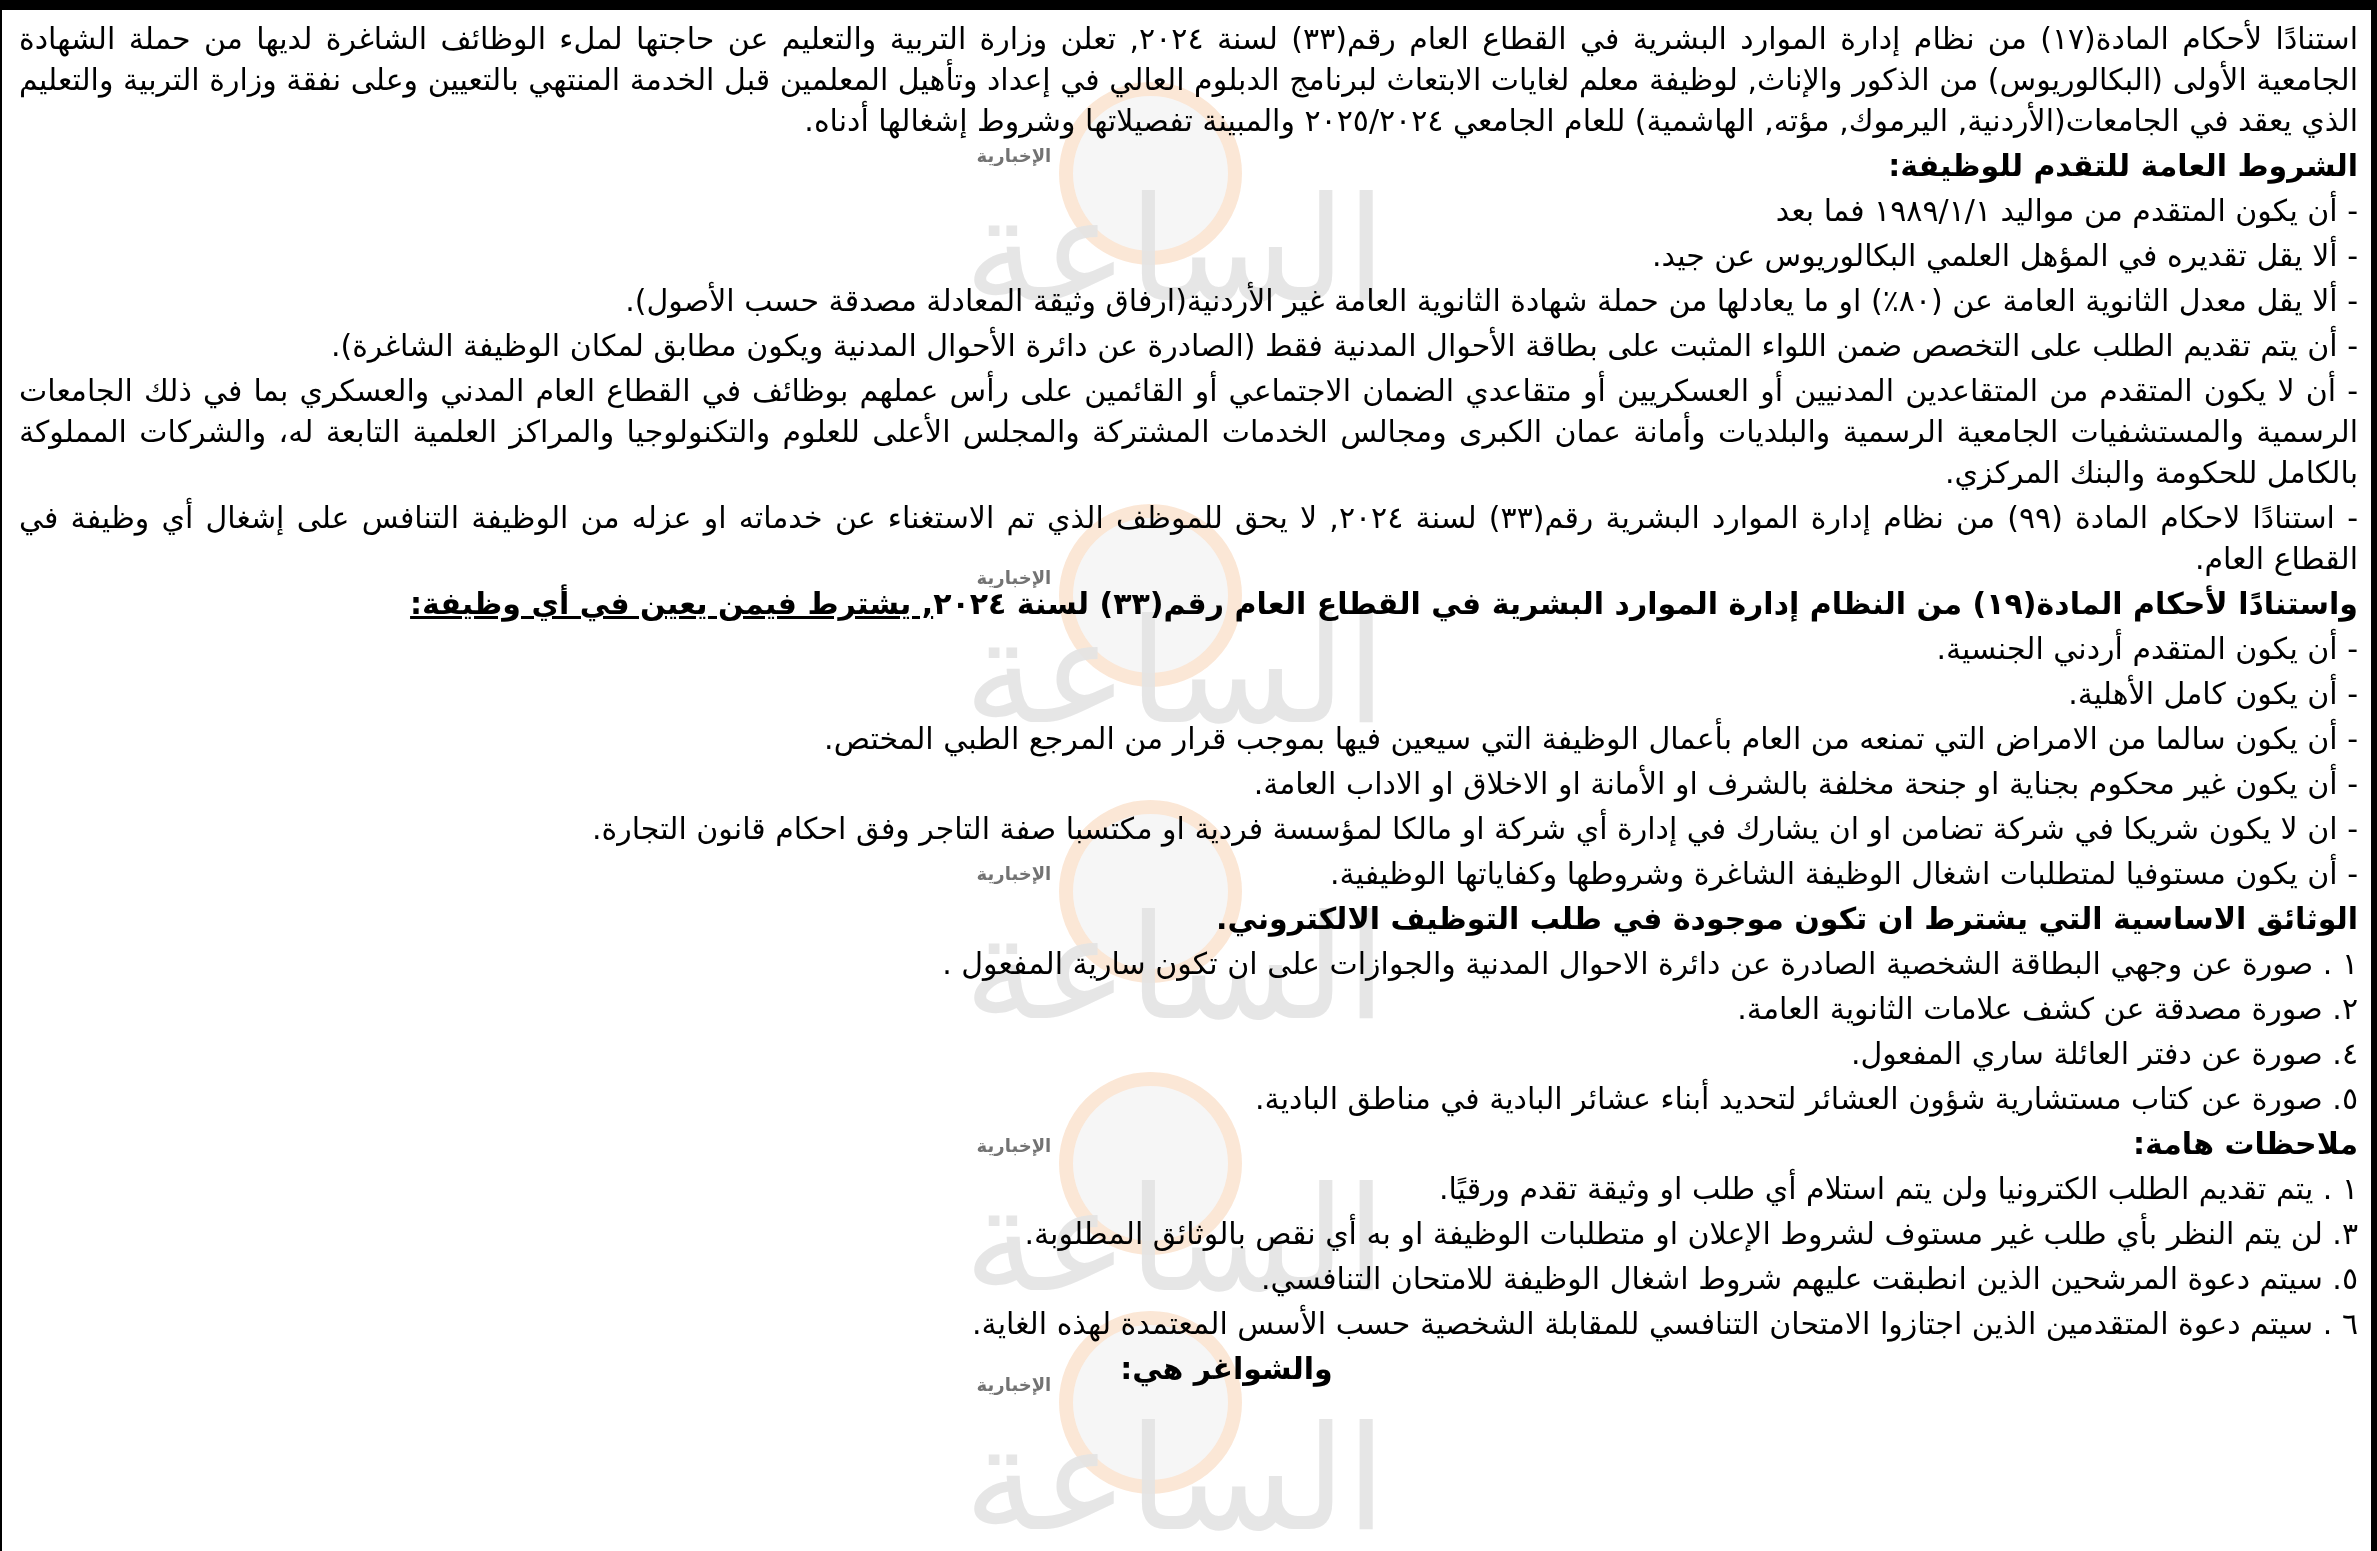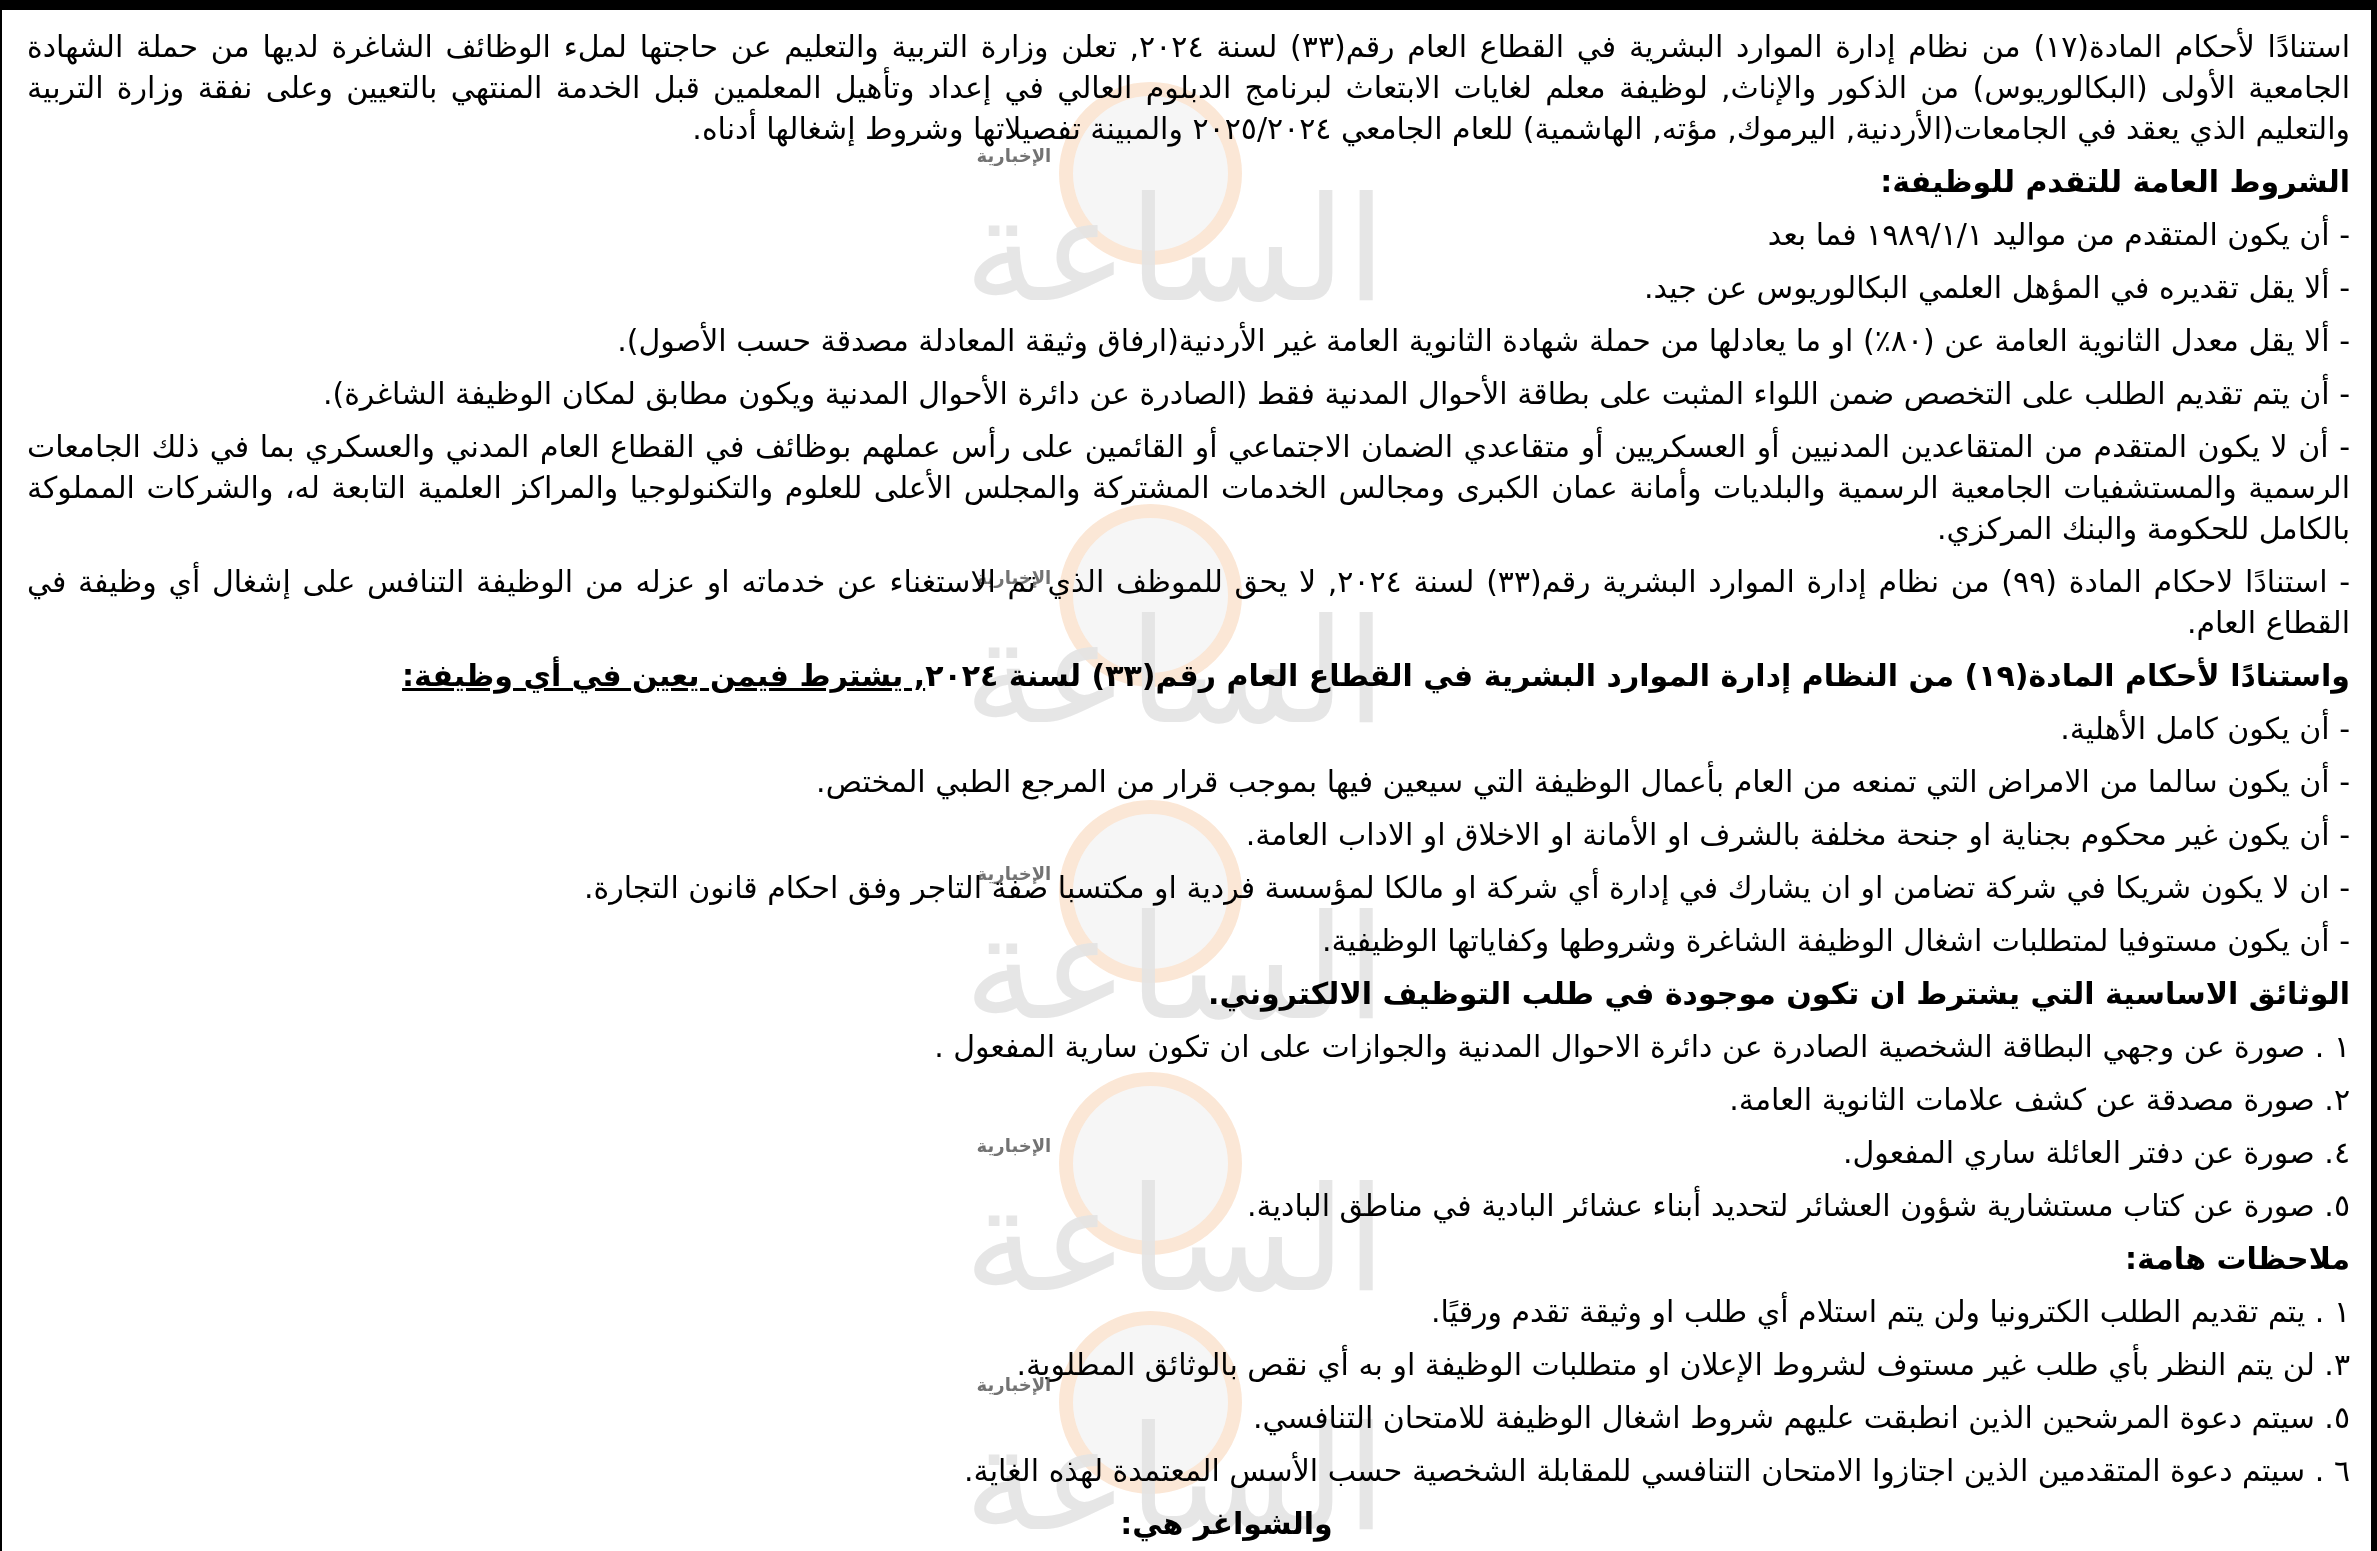--- a/index.html
+++ b/index.html
@@ -73,21 +73,21 @@
     right: 15px;
     left: 15px;
     top: 14px;
     z-index: 1;
     direction: rtl;
     text-align: right;
     font-size: 30px;
     line-height: 41px;
   }
   .doc p {
-    margin: 12px;
+    margin: 4px;
   }
   .justify {
     text-align: justify;
     text-align-last: right;
   }
   .heading {
     font-weight: bold;
   }
   .center-heading {
     font-weight: bold;
@@ -136,20 +136,21 @@
 
   <p class="heading">الشروط العامة للتقدم للوظيفة:</p>
   <p>-  أن يكون المتقدم من مواليد ١٩٨٩/١/١ فما بعد</p>
   <p>-  ألا يقل تقديره في المؤهل العلمي البكالوريوس عن جيد.</p>
   <p>- ألا يقل معدل الثانوية العامة عن (٨٠٪) او ما يعادلها من حملة شهادة الثانوية العامة غير الأردنية(ارفاق وثيقة المعادلة مصدقة حسب الأصول).</p>
   <p>- أن يتم تقديم الطلب على التخصص ضمن اللواء المثبت على بطاقة الأحوال المدنية فقط (الصادرة عن دائرة الأحوال المدنية ويكون مطابق لمكان الوظيفة الشاغرة).</p>
   <p class="justify">-  أن لا يكون المتقدم من المتقاعدين المدنيين أو العسكريين أو متقاعدي الضمان الاجتماعي أو القائمين على رأس عملهم بوظائف في القطاع العام المدني والعسكري بما في ذلك الجامعات الرسمية والمستشفيات الجامعية الرسمية والبلديات وأمانة عمان الكبرى ومجالس الخدمات المشتركة والمجلس الأعلى للعلوم والتكنولوجيا والمراكز العلمية التابعة له، والشركات المملوكة بالكامل للحكومة والبنك المركزي.</p>
   <p class="justify">- استنادًا لاحكام المادة (٩٩) من نظام إدارة الموارد البشرية رقم(٣٣) لسنة ٢٠٢٤, لا يحق للموظف الذي تم الاستغناء عن خدماته او عزله من الوظيفة التنافس على إشغال أي وظيفة في القطاع العام.</p>
 
   <p class="heading"><span>واستنادًا لأحكام المادة(١٩) من النظام إدارة الموارد البشرية في القطاع العام رقم(٣٣) لسنة ٢٠٢٤</span><span class="underline-part">, يشترط فيمن يعين في أي وظيفة:</span></p>
+  <p>- أن يكون المتقدم أردني الجنسية.</p>
   <p>- أن يكون كامل الأهلية.</p>
   <p>- أن يكون سالما من الامراض التي تمنعه من العام بأعمال الوظيفة التي سيعين فيها بموجب قرار من المرجع الطبي المختص.</p>
   <p>- أن يكون غير محكوم بجناية او جنحة مخلفة بالشرف او الأمانة او الاخلاق او الاداب العامة.</p>
   <p>- ان لا يكون شريكا في شركة تضامن او ان يشارك في إدارة أي شركة او مالكا لمؤسسة فردية او مكتسبا صفة التاجر وفق احكام قانون التجارة.</p>
   <p>- أن يكون مستوفيا لمتطلبات اشغال الوظيفة الشاغرة وشروطها وكفاياتها الوظيفية.</p>
 
   <p class="heading">الوثائق الاساسية التي يشترط ان تكون موجودة في طلب التوظيف الالكتروني.</p>
   <p>١ . صورة عن وجهي البطاقة الشخصية الصادرة عن دائرة الاحوال المدنية والجوازات على ان تكون سارية المفعول .</p>
   <p>٢. صورة مصدقة عن كشف علامات الثانوية العامة.</p>
   <p>٤. صورة عن دفتر العائلة ساري المفعول.</p>

